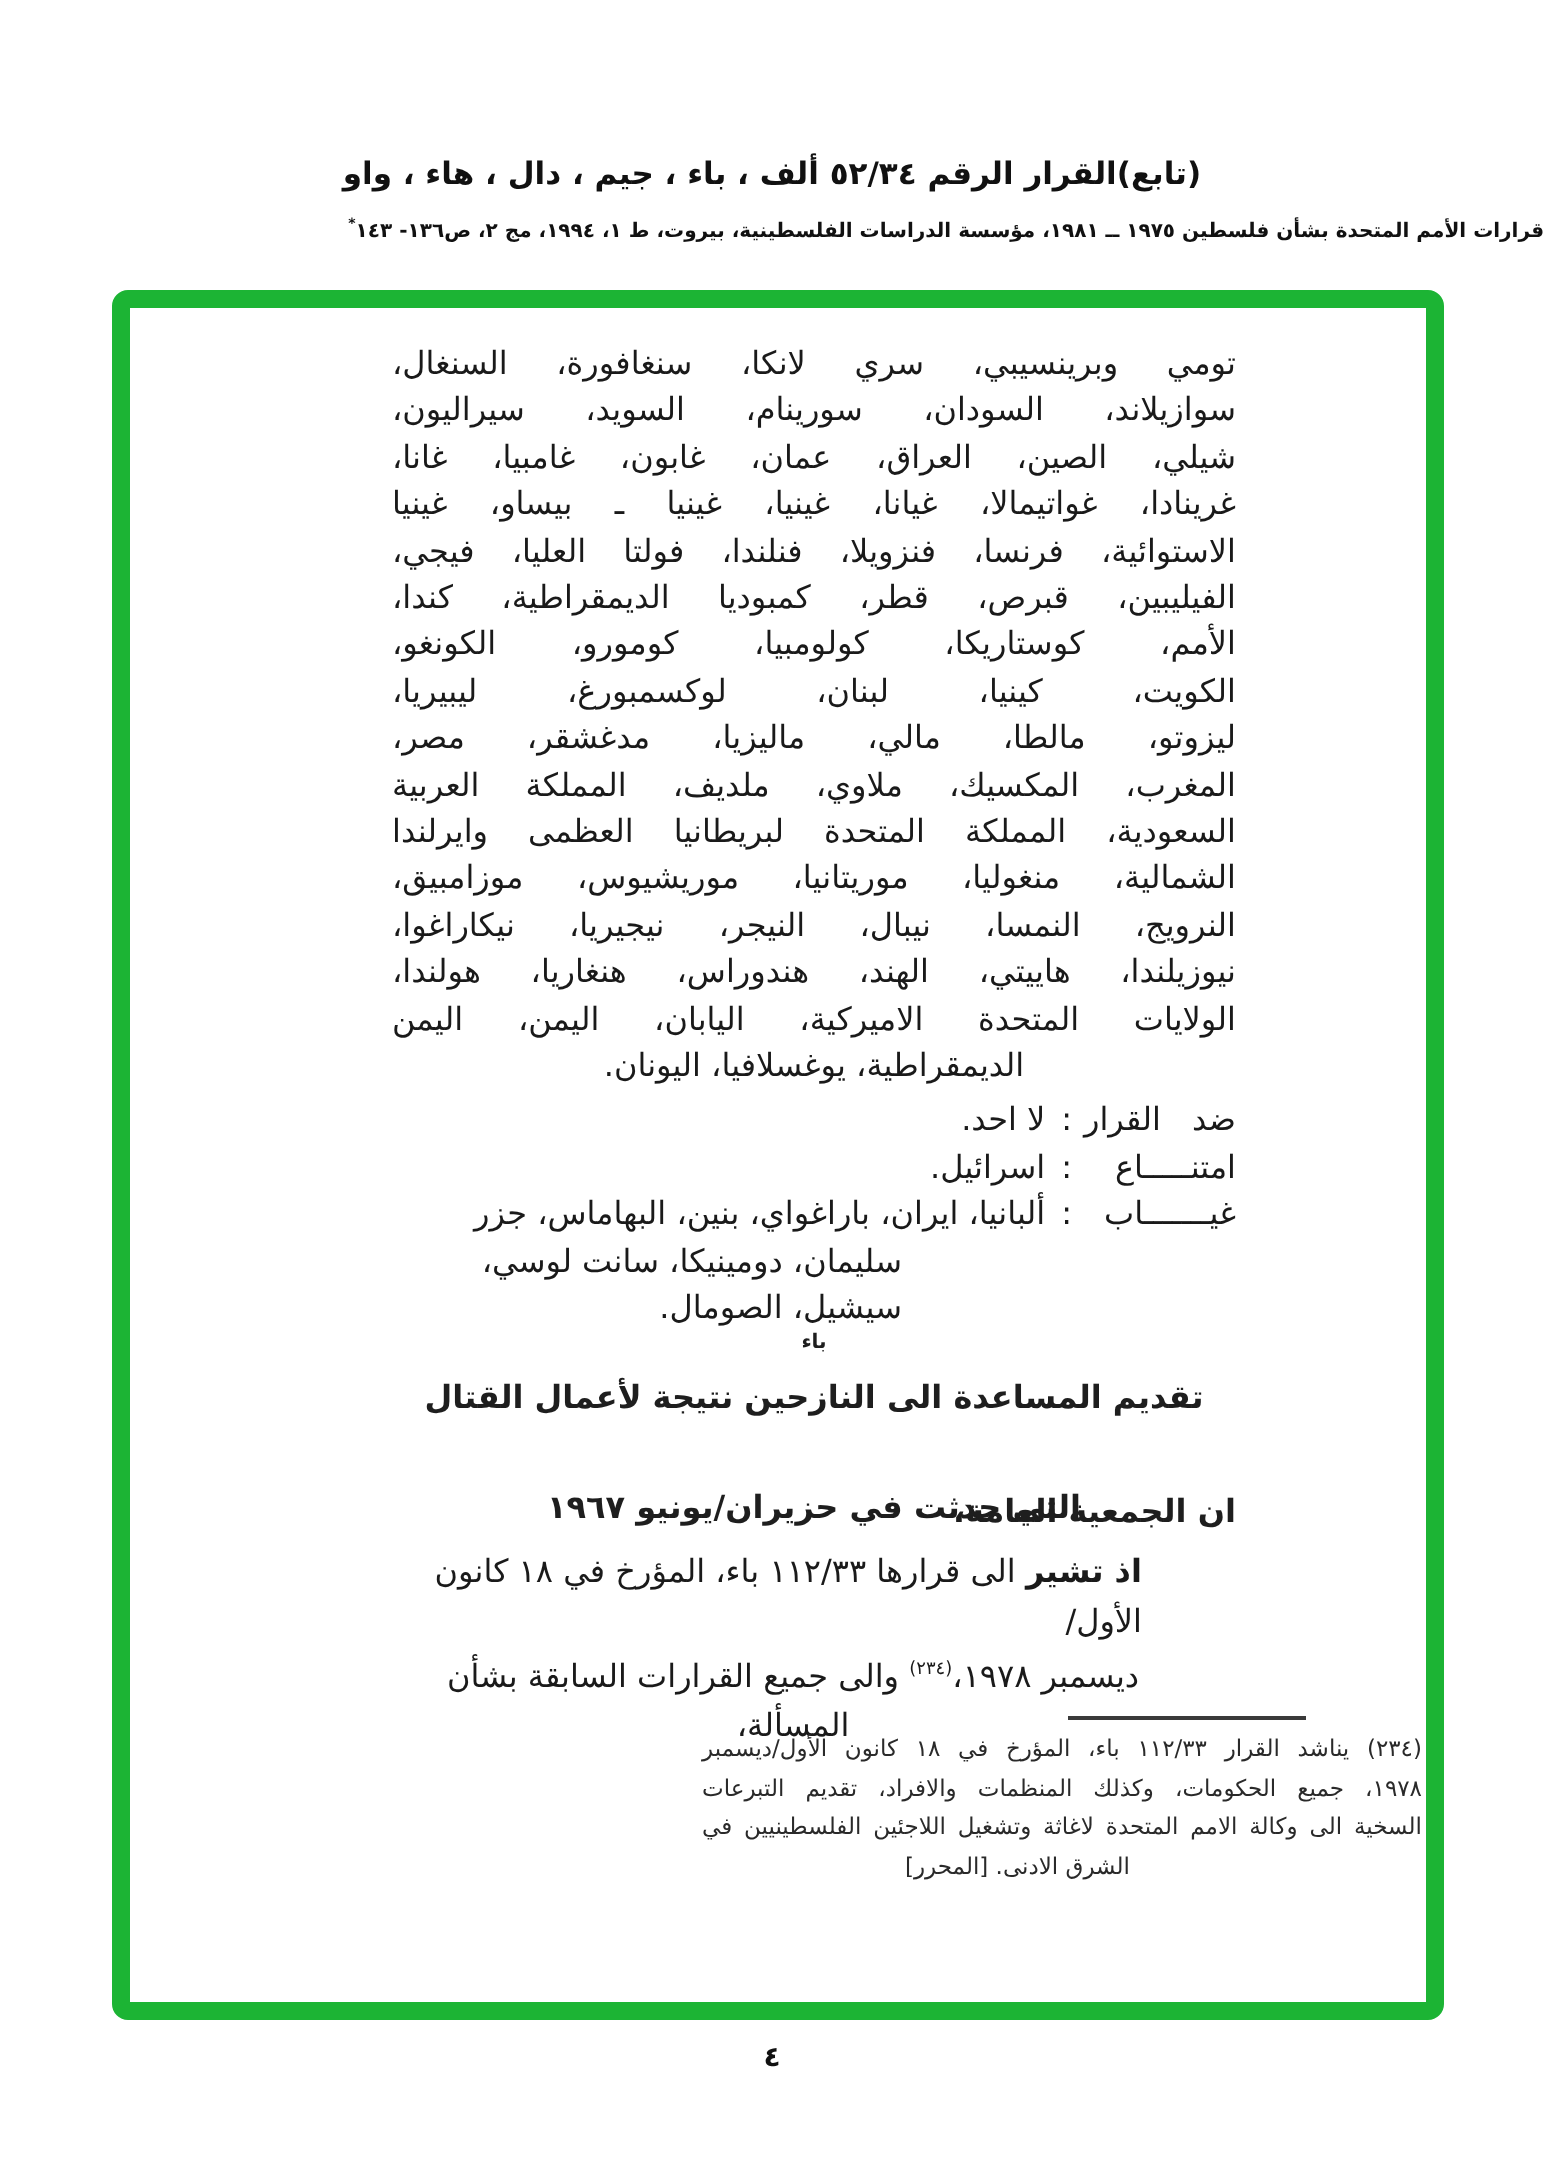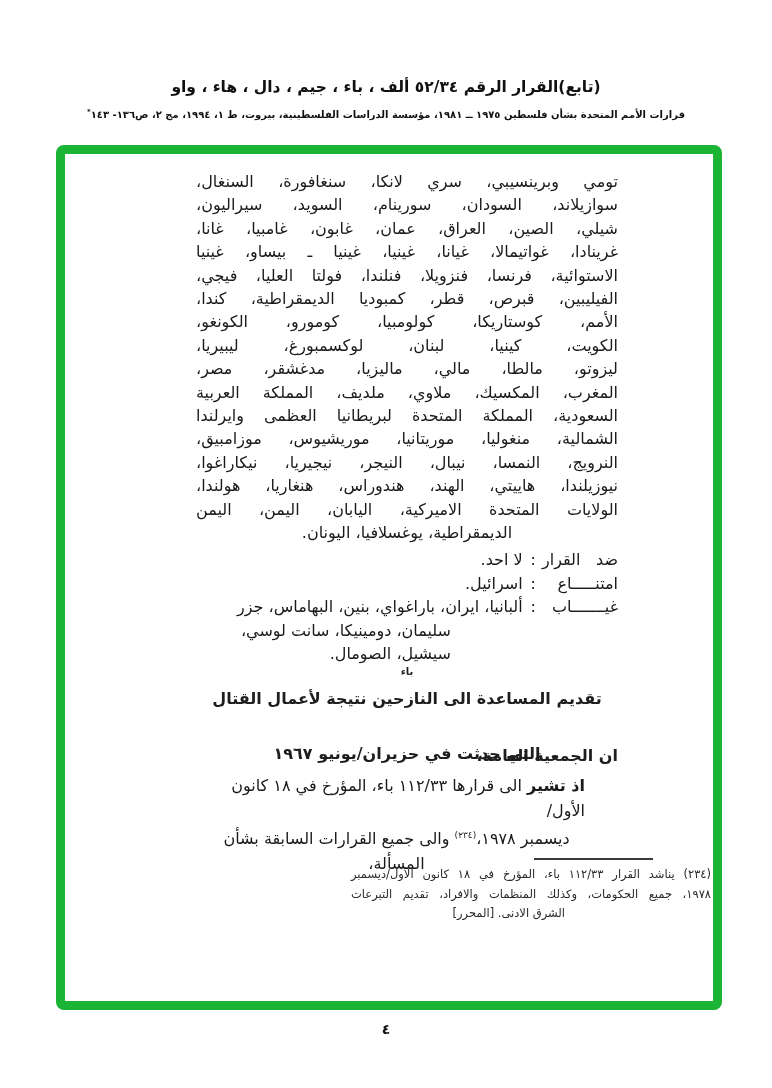--- a/index.html
+++ b/index.html
@@ -7,21 +7,21 @@
     position:relative; width:772px; height:1045px; background:#ffffff;
     font-family:"DejaVu Sans", sans-serif; color:#1e1e1e; overflow:hidden;
     direction:rtl;
   }
   .hdr1 {
     position:absolute; top:78px; right:0; left:0;
     text-align:center; font-weight:bold; font-size:15.5px; color:#111;
   }
   .hdr2 {
     position:absolute; top:108px; right:0; left:0;
-    text-align:center; font-weight:bold; font-size:10px; color:#111;
+    font-weight:bold; font-size:10px; color:#111;
   }
   .hdr2 sup { font-size:7px; }
   .frame {
     position:absolute; left:56px; top:145px; width:648px; height:847px;
     border:9px solid #1cb434; border-radius:8px; background:#fff;
   }
   .country-list {
     position:absolute; top:16px; right:95px; width:422px;
     font-size:16px; line-height:23.4px; color:#1a1a1a;
   }
@@ -41,21 +41,21 @@
     text-align:center; font-weight:bold; font-size:10px;
   }
   .sec-title1 { position:absolute; top:535px; right:95px; width:422px; text-align:center; font-weight:bold; font-size:16px; }
   .sec-title2 { position:absolute; top:562px; right:95px; width:422px; text-align:center; font-weight:bold; font-size:16px;margin-top:28px; }
   .preamble  { position:absolute; top:592px; right:95px; width:422px; text-align:right; font-weight:bold; font-size:16px; }
   .clause {
     position:absolute; top:620px; right:95px; width:422px;
     font-size:16px; line-height:24.5px; color:#1a1a1a;
   }
   .clause-line { text-align:right; }
-  .clause-l1 { margin-right:33px; }
+  .clause-l1 { margin-right:47px; }
   .clause-l2 { margin-right:21px;text-align:center; }
   .clause .lead { font-weight:bold; }
   sup.fnref { font-size:9px; vertical-align:super; letter-spacing:0; }
   .fnsep {
     position:absolute; top:704px; right:60px; width:119px; height:0;
     border-top:2px solid #3a3a3a;
   }
   .footnote {
     position:absolute; top:711px; right:2px; width:402px;
     font-size:11.5px; line-height:19.6px; color:#2a2a2a;
@@ -124,20 +124,21 @@
     <div class="clause">
       <div class="clause-line clause-l1"><span class="lead">اذ تشير</span><span> الى قرارها ١١٢/٣٣ باء، المؤرخ في ١٨ كانون الأول/</span></div>
       <div class="clause-line clause-l2"><span>ديسمبر ١٩٧٨،</span><sup class="fnref">(٢٣٤)</sup><span> والى جميع القرارات السابقة بشأن المسألة،</span></div>
     </div>
 
     <div class="fnsep"></div>
 
     <div class="footnote">
       <div class="fn-just">(٢٣٤) يناشد القرار ١١٢/٣٣ باء، المؤرخ في ١٨ كانون الأول/ديسمبر</div>
       <div class="fn-just">١٩٧٨، جميع الحكومات، وكذلك المنظمات والافراد، تقديم التبرعات</div>
+      <div class="fn-just">السخية الى وكالة الامم المتحدة لاغاثة وتشغيل اللاجئين الفلسطينيين في</div>
       <div class="fn-last">الشرق الادنى. [المحرر]</div>
     </div>
 
   </div>
 
   <div class="pagenum">٤</div>
 
 </div>
 
 </body></html>

